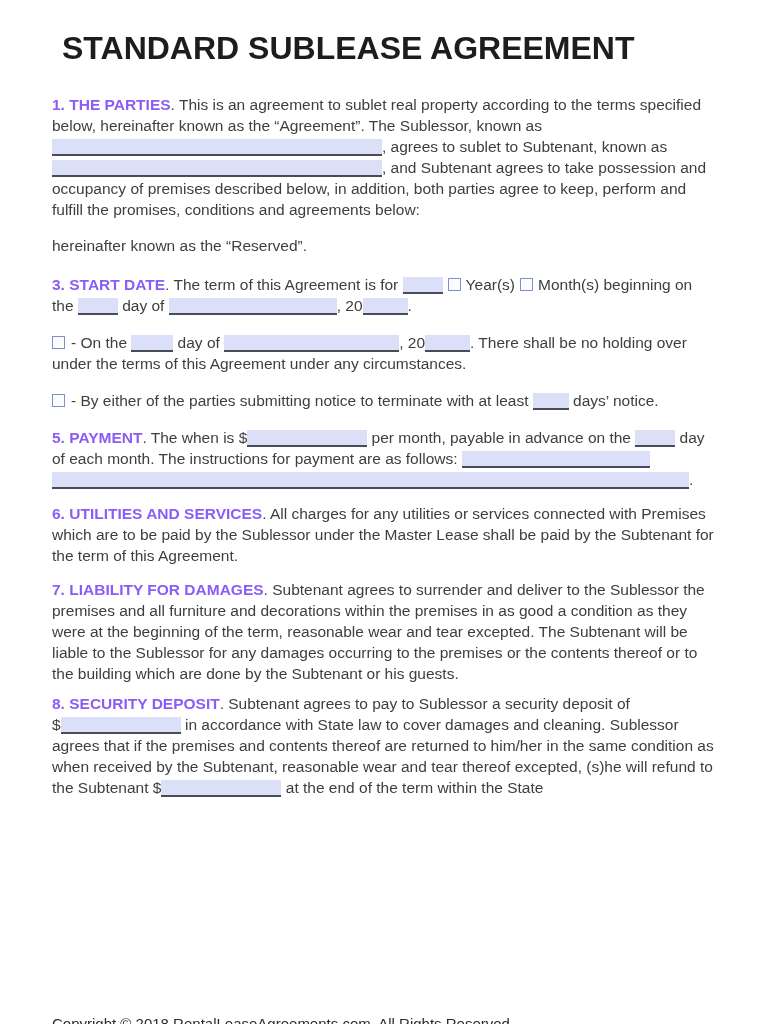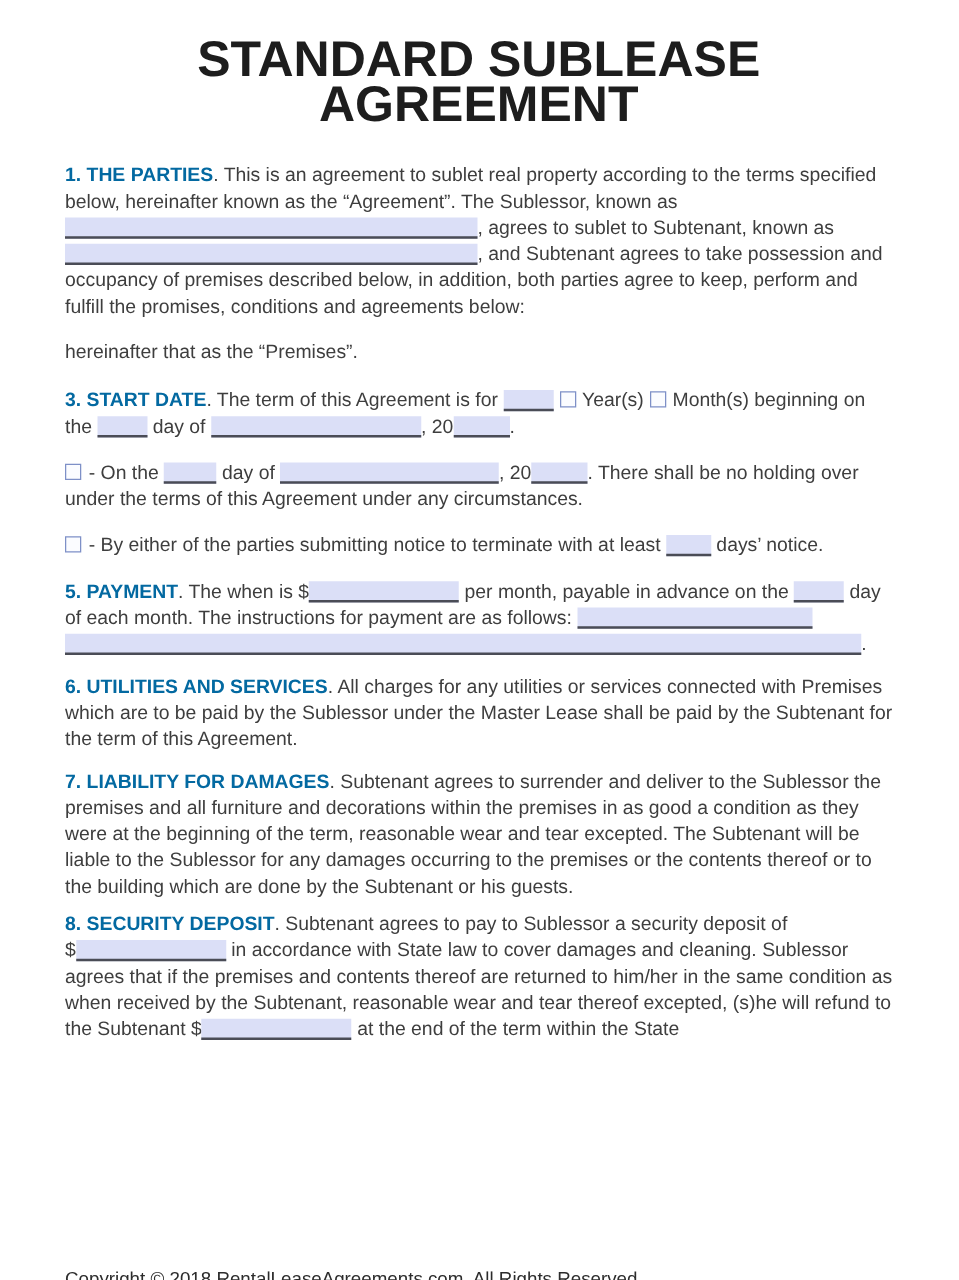--- a/index.html
+++ b/index.html
@@ -10,29 +10,29 @@
     font-family: "Liberation Sans", sans-serif;
     font-size: 15.5px;
     line-height: 21px;
     color: #3e3e3e;
     overflow: hidden;
   }
   .page { position: relative; width: 767px; height: 1024px; background: #fff; }
   .content { padding: 0 53px 0 52px; }
   h1 {
     margin: 30px 10px 28px 10px;
-    text-align: center;
-    font-size: 40px;
+    text-align: left;
+    font-size: 32px;
     line-height: 36px;
     font-weight: bold;
     color: #1d1d1d;
     letter-spacing: 0px;
   }
   p { margin: 0 0 15px 0; }
-  b { font-weight: bold; color: #0369a1; }
+  b { font-weight: bold; color: #8b5cf6; }
   .mb9  { margin-bottom: 9px; }
   .mb13 { margin-bottom: 13px; }
   .mb14 { margin-bottom: 14px; }
   .mb16 { margin-bottom: 16px; }
   .mb18 { margin-bottom: 18px; }
   .field {
     display: inline-block;
     height: 17px;
     background: #dbdff7;
     border-bottom: 2px solid #4a4c56;
@@ -74,21 +74,21 @@
 
 <div class="page">
   <div class="content">
 
     <h1>STANDARD SUBLEASE AGREEMENT</h1>
 
     <p class="mb15"><b>1. THE PARTIES</b><span>. This is an agreement to sublet real property according to the terms specified below, hereinafter known as the “Agreement”. The Sublessor, known as </span><span class="field w330"></span><span>, agrees to sublet to Subtenant, known as </span><span class="field w330"></span><span>, and Subtenant agrees to take possession and occupancy of premises described below, in addition, both parties agree to keep, perform and fulfill the promises, conditions and agreements below:</span></p>
 
 
 
-    <p class="mb18">hereinafter that as the “Premises”.</p>
+    <p class="mb18">hereinafter known as the “Reserved”.</p>
 
     <p class="mb16"><b>3. START DATE</b><span>. The term of this Agreement is for </span><span class="field w40"></span><span class="checkbox cb-mid"></span><span>Year(s)</span><span class="checkbox cb-mid"></span><span>Month(s) beginning on the </span><span class="field w40"></span><span> day of </span><span class="field w168"></span><span>, 20</span><span class="field w45"></span><span>.</span></p>
 
 
     <p class="mb16"><span class="checkbox cb-lead"></span><span>- On the </span><span class="field w42"></span><span> day of </span><span class="field w175"></span><span>, 20</span><span class="field w45"></span><span>. There shall be no holding over under the terms of this Agreement under any circumstances.</span></p>
 
     <p class="mb16"><span class="checkbox cb-lead"></span><span>- By either of the parties submitting notice to terminate with at least </span><span class="field w36"></span><span> days’ notice.</span></p>
 
     <p class="mb13"><b>5. PAYMENT</b><span>. The when is </span><span class="nowrap"><span>$</span><span class="field w120"></span></span><span> per month, payable in advance on the </span><span class="field w40"></span><span> day of each month. The instructions for payment are as follows: </span><span class="field w188"></span><span class="field wfull"></span><span>.</span></p>
 

